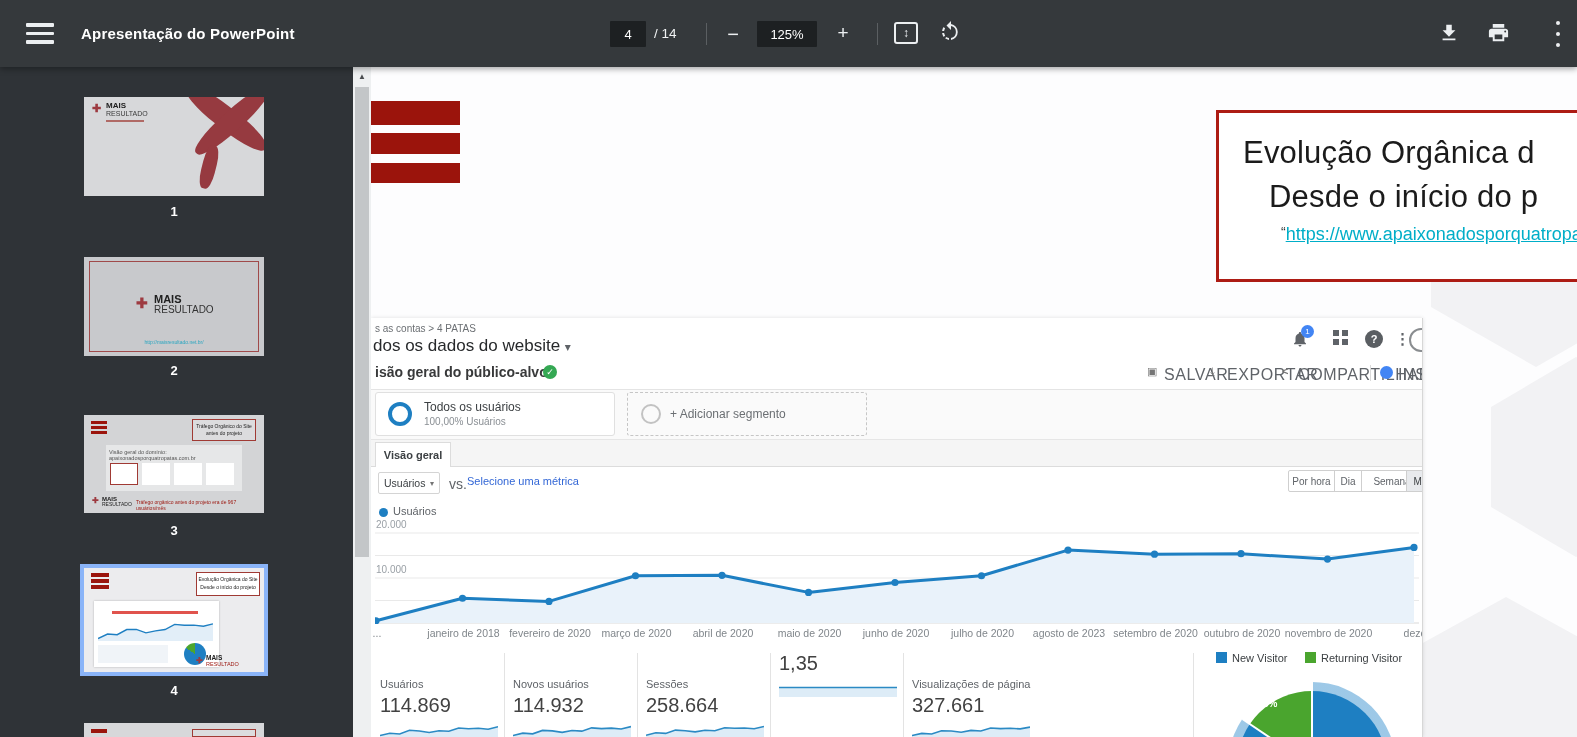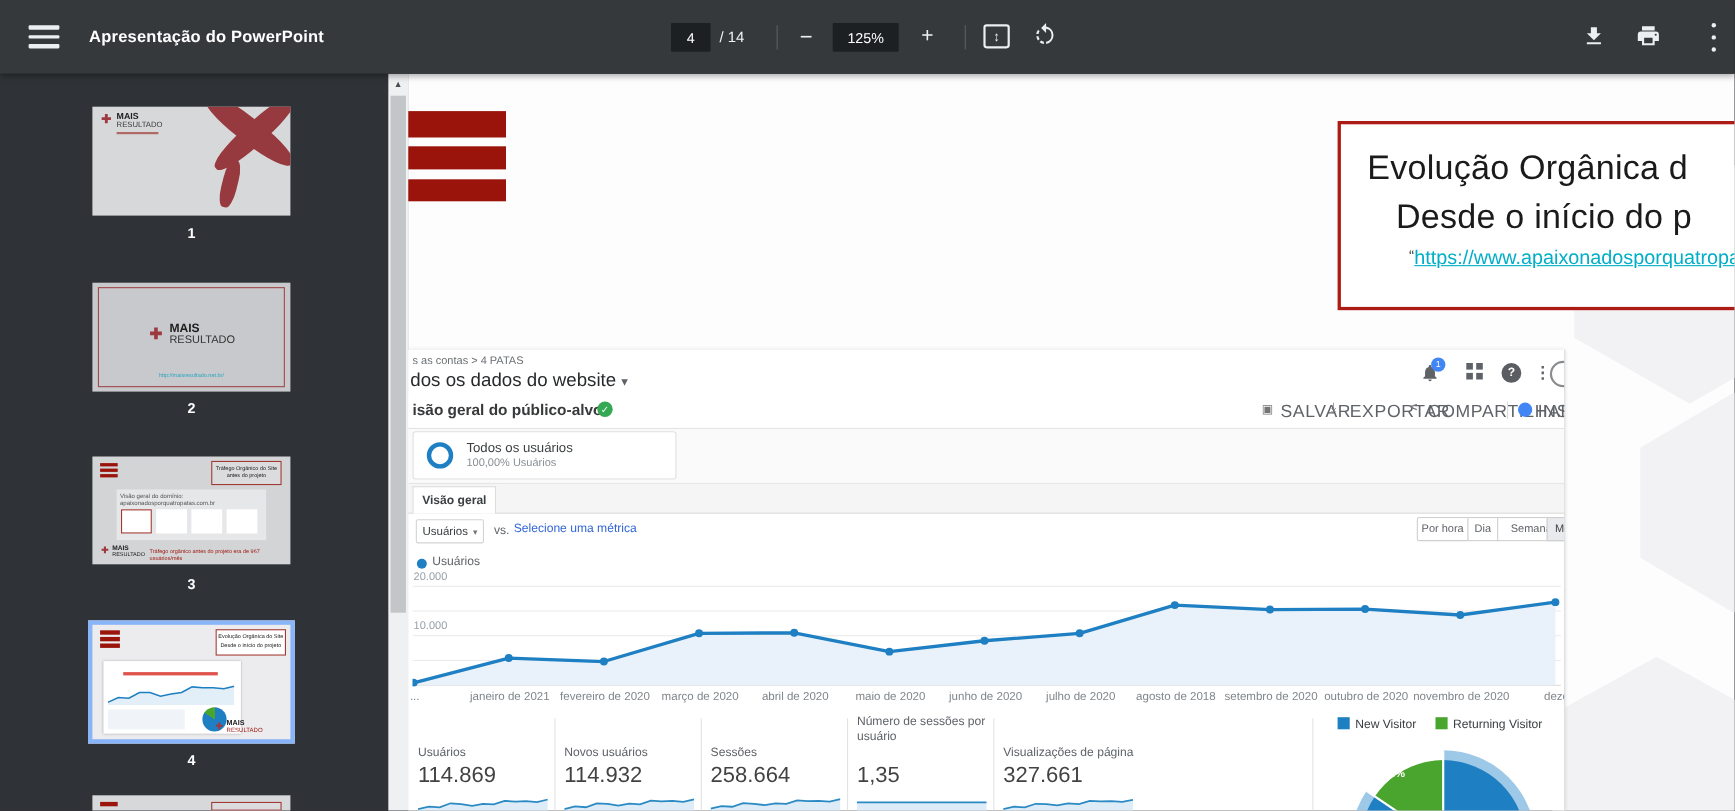--- a/index.html
+++ b/index.html
@@ -74,21 +74,21 @@
   #seg2{left:256px;border:1px dashed #c6c6c6;background:transparent}
   #seg1-circle{position:absolute;left:12px;top:9px;width:24px;height:24px;border-radius:50%;border:4px solid #1e7fc2}
   #seg2-circle{position:absolute;left:13px;top:11px;width:20px;height:20px;border-radius:50%;border:2px solid #c2c2c2}
   #seg1 .t1{position:absolute;left:48px;top:7px;font-size:12px;color:#3c4043}
   #seg1 .t2{position:absolute;left:48px;top:23px;font-size:10px;color:#8a8f94}
   #seg2 .t1{position:absolute;left:42px;top:14px;font-size:12px;color:#6b6f73}
   #date-range{position:absolute;left:854px;top:8px;font-size:12px;color:#3c4043;border-bottom:1px solid #c9c9c9;padding-bottom:2px;cursor:pointer}
   #tab-row{position:absolute;left:0;top:122px;width:1052px;height:27px;background:#f5f5f5;border-bottom:1px solid #dcdcdc}
   #tab-visao{position:absolute;left:4px;top:2px;width:76px;height:25px;background:#fff;border:1px solid #dcdcdc;border-bottom:none;font-size:11px;font-weight:700;color:#3c4043;display:flex;align-items:center;justify-content:center;cursor:pointer}
   #metric-select{position:absolute;left:7px;top:154px;width:62px;height:22px;border:1px solid #d4d4d4;border-radius:2px;background:#fff;font-size:10.5px;color:#3c4043;display:flex;align-items:center;justify-content:space-between;padding:0 5px;cursor:pointer}
-  #vs-label{position:absolute;left:78px;top:158px;font-size:11px;color:#5f6368}
+  #vs-label{position:absolute;left:78px;top:158px;font-size:14px;color:#5f6368}
   #select-metric{position:absolute;left:96px;top:157px;font-size:11px;color:#3367d6;cursor:pointer}
   .gran{position:absolute;top:152px;height:22px;border:1px solid #cfcfcf;background:#fff;font-size:10px;color:#5f6368;display:flex;align-items:center;justify-content:center;cursor:pointer}
   .gran.active{background:#e8eaed;color:#3c4043}
   #legend-dot{position:absolute;left:8px;top:190px;width:9px;height:9px;border-radius:50%;background:#1e7fc2}
   #legend-label{position:absolute;left:22px;top:187px;font-size:11px;color:#5f6368}
   #annotation{position:absolute;left:112px;top:183px;font-size:16.5px;color:#e03b35;letter-spacing:.3px}
   .ytick{position:absolute;left:5px;font-size:10px;color:#9aa0a6}
   #xlabels span{position:absolute;top:309px;transform:translateX(-50%);font-size:10.5px;color:#80868b;white-space:nowrap}
   .m-divider{position:absolute;top:335px;height:84px;width:1px;background:#e3e3e3}
   .mcard{position:absolute;top:346px;width:125px}
@@ -284,20 +284,24 @@
         <span class="abs" style="left:999px;top:7px;width:1px;height:16px;background:#dadada"></span>
         <span class="abs" style="left:1009px;top:8px;width:13px;height:13px;border-radius:50%;background:#4285f4"></span>
         <span class="action" style="left:1027px">INSIGH</span>
       </div>
 
       <div id="seg-region">
         <div class="seg-card" id="seg1">
           <span id="seg1-circle"></span>
           <span class="t1">Todos os usuários</span>
           <span class="t2">100,00% Usuários</span>
+        </div>
+        <div class="seg-card" id="seg2">
+          <span id="seg2-circle"></span>
+          <span class="t1">+ Adicionar segmento</span>
         </div>
       </div>
 
       <div id="tab-row">
         <div id="tab-visao">Visão geral</div>
       </div>
 
       <div id="metric-select">
         <span>Usuários</span>
         <span style="font-size:8px;color:#757575">▾</span>
@@ -332,28 +336,28 @@
           <circle cx="520" cy="58.5" r="3.6" fill="#1e7fc2"></circle>
           <circle cx="606.5" cy="51.75000000000001" r="3.6" fill="#1e7fc2"></circle>
           <circle cx="693" cy="26.10000000000001" r="3.6" fill="#1e7fc2"></circle>
           <circle cx="779.5" cy="30.150000000000006" r="3.6" fill="#1e7fc2"></circle>
           <circle cx="866" cy="29.700000000000003" r="3.6" fill="#1e7fc2"></circle>
           <circle cx="952.5" cy="35.1" r="3.6" fill="#1e7fc2"></circle>
           <circle cx="1039" cy="23.400000000000006" r="3.6" fill="#1e7fc2"></circle>
         </svg>
       <div id="xlabels">
           <span style="left: 6px;">...</span>
-          <span style="left: 92.5px;">janeiro de 2021</span>
+          <span style="left: 92.5px;">janeiro de 2018</span>
           <span style="left: 179px;">fevereiro de 2020</span>
           <span style="left: 265.5px;">março de 2020</span>
           <span style="left: 352px;">abril de 2020</span>
           <span style="left: 438.5px;">maio de 2020</span>
           <span style="left: 525px;">junho de 2020</span>
           <span style="left: 611.5px;">julho de 2020</span>
-          <span style="left: 698px;">agosto de 2018</span>
+          <span style="left: 698px;">agosto de 2023</span>
           <span style="left: 784.5px;">setembro de 2020</span>
           <span style="left: 871px;">outubro de 2020</span>
           <span style="left: 957.5px;">novembro de 2020</span>
           <span style="left: 1044px;">deze</span>
         </div>
 
       <span class="m-divider" style="left:133px"></span>
       <span class="m-divider" style="left:266px"></span>
       <span class="m-divider" style="left:399px"></span>
       <span class="m-divider" style="left:532px"></span>
@@ -377,21 +381,20 @@
       </div>
       <div class="mcard" style="left:275px">
         <div class="lbl">Sessões</div>
         <div class="val">258.664</div>
         <svg width="118" height="22">
             <path d="M0,18.2 L9.833333333333334,15.8 L19.666666666666668,16.4 L29.5,13.1 L39.333333333333336,13.7 L49.16666666666667,14.899999999999999 L59,13.25 L68.83333333333334,13.7 L78.66666666666667,10.7 L88.5,11.3 L98.33333333333334,11 L108.16666666666667,11.75 L118,9.5 L118,22 L0,22 Z" fill="#ddecf7"></path>
             <polyline points="0,18.2 9.833333333333334,15.8 19.666666666666668,16.4 29.5,13.1 39.333333333333336,13.7 49.16666666666667,14.899999999999999 59,13.25 68.83333333333334,13.7 78.66666666666667,10.7 88.5,11.3 98.33333333333334,11 108.16666666666667,11.75 118,9.5" fill="none" stroke="#2b8ac4" stroke-width="1.6"></polyline>
           </svg>
       </div>
       <div class="mcard" style="left:408px;top:332px">
-        <div class="lbl two" style="height:42px">Número de sessões por usuário</div>
         <div class="val">1,35</div>
         <svg width="118" height="22">
             <path d="M0,12.5 L9.833333333333334,12.5 L19.666666666666668,12.5 L29.5,12.5 L39.333333333333336,12.5 L49.16666666666667,12.5 L59,12.5 L68.83333333333334,12.5 L78.66666666666667,12.5 L88.5,12.5 L98.33333333333334,12.5 L108.16666666666667,12.5 L118,12.5 L118,22 L0,22 Z" fill="#ddecf7"></path>
             <polyline points="0,12.5 9.833333333333334,12.5 19.666666666666668,12.5 29.5,12.5 39.333333333333336,12.5 49.16666666666667,12.5 59,12.5 68.83333333333334,12.5 78.66666666666667,12.5 88.5,12.5 98.33333333333334,12.5 108.16666666666667,12.5 118,12.5" fill="none" stroke="#2b8ac4" stroke-width="1.6"></polyline>
           </svg>
       </div>
       <div class="mcard" style="left:541px">
         <div class="lbl">Visualizações de página</div>
         <div class="val">327.661</div>
         <svg width="118" height="22">

